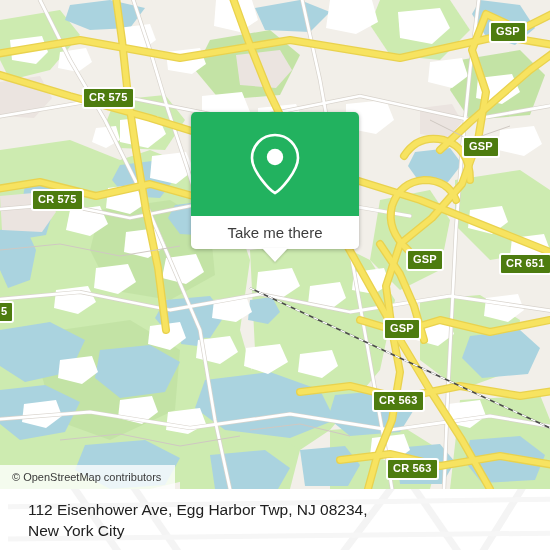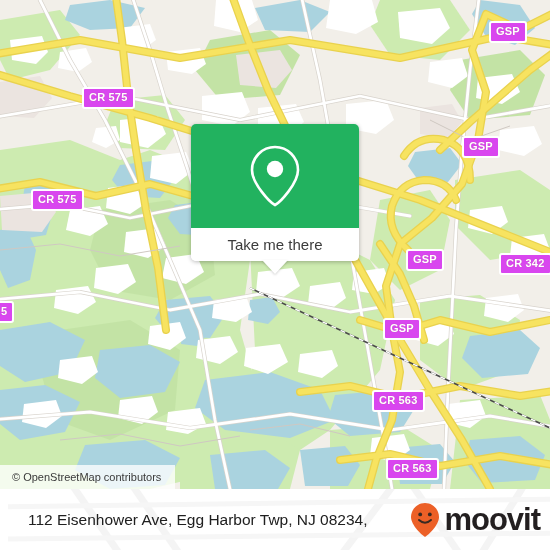--- a/index.html
+++ b/index.html
@@ -27,40 +27,40 @@
     width: 550px;
     height: 489px;
     background: #f2efe9;
     overflow: hidden;
   }
   #map-svg { position: absolute; left: 0; top: 0; }
 
   
   .shield {
     position: absolute;
-    background: #d946ef;
+    background: #4d7c0f;
     border: 2px solid #ffffff;
     border-radius: 3px;
     color: #ffffff;
     font-size: 11px;
     font-weight: bold;
     line-height: 15px;
     height: 15px;
     padding: 1px 5px 2px 5px;
     white-space: nowrap;
     letter-spacing: 0.2px;
     text-shadow: 0 0 1px rgba(120,110,30,.35);
     box-sizing: content-box;
   }
 
   
   #popup {
     position: absolute;
     left: 191px;
-    top: 124px;
+    top: 112px;
     width: 168px;
     border-radius: 5px;
     box-shadow: 0 1px 4px rgba(0,0,0,.28);
     overflow: visible;
     z-index: 40;
   }
   #popup-head {
     height: 104px;
     border-radius: 5px 5px 0 0;
     display: flex;
@@ -329,21 +329,21 @@
         <path class="rail" d="M250,288 L340,330 L430,372 L520,414 L550,428"></path>
         <path class="raild" d="M250,288 L340,330 L430,372 L520,414 L550,428"></path>
       </g>
     </svg>
 
     <div class="shield" style="left:489px;top:21px">GSP</div>
     <div class="shield" style="left:82px;top:87px">CR 575</div>
     <div class="shield" style="left:462px;top:136px">GSP</div>
     <div class="shield" style="left:31px;top:189px">CR 575</div>
     <div class="shield" style="left:406px;top:249px">GSP</div>
-    <div class="shield" style="left:499px;top:253px">CR 342</div>
+    <div class="shield" style="left:499px;top:253px">CR 651</div>
     <div class="shield" style="left:-6px;top:301px">5</div>
     <div class="shield" style="left:383px;top:318px">GSP</div>
     <div class="shield" style="left:372px;top:390px">CR 563</div>
     <div class="shield" style="left:386px;top:458px">CR 563</div>
 
     <div id="popup">
       <div id="popup-head" style="background:#22b25f">
         <svg width="56" height="66" viewBox="0 0 56 66">
           <path d="M28 4 C15.3 4 5 14.3 5 27 C5 40.5 23 59.5 28 62 C33 59.5 51 40.5 51 27 C51 14.3 40.7 4 28 4 Z" fill="none" stroke="#ffffff" stroke-width="2.6"></path>
           <circle cx="28" cy="26" r="8.2" fill="#ffffff"></circle>
@@ -370,26 +370,18 @@
         <path d="M470,70 L520,-10"></path>
       </g>
       <g stroke="#f6f6f6" stroke-width="5" fill="none">
         <path d="M-10,18 L560,10"></path>
         <path d="M-10,50 L560,44"></path>
       </g>
     </svg>
 
     <div id="footer-address">
       <div>112 Eisenhower Ave, Egg Harbor Twp, NJ 08234,</div>
+      <div>New York City</div>
     </div>
 
-    <div id="moovit-logo">
-      <svg width="30" height="36" viewBox="0 0 30 36">
-        <path d="M15 1 C7.3 1 1 7.3 1 15 C1 23.5 12.5 33.5 15 35 C17.5 33.5 29 23.5 29 15 C29 7.3 22.7 1 15 1 Z" fill="#ec6027"></path>
-        <circle cx="10.2" cy="12.4" r="1.9" fill="#3a2a22"></circle>
-        <circle cx="19.8" cy="12.4" r="1.9" fill="#3a2a22"></circle>
-        <path d="M9 18 Q15 23.5 21 18" fill="none" stroke="#3a2a22" stroke-width="1.9" stroke-linecap="round"></path>
-      </svg>
-      <span id="moovit-wordmark">moovit</span>
-    </div>
   </div>
 
 </div>
 
 </body></html>

